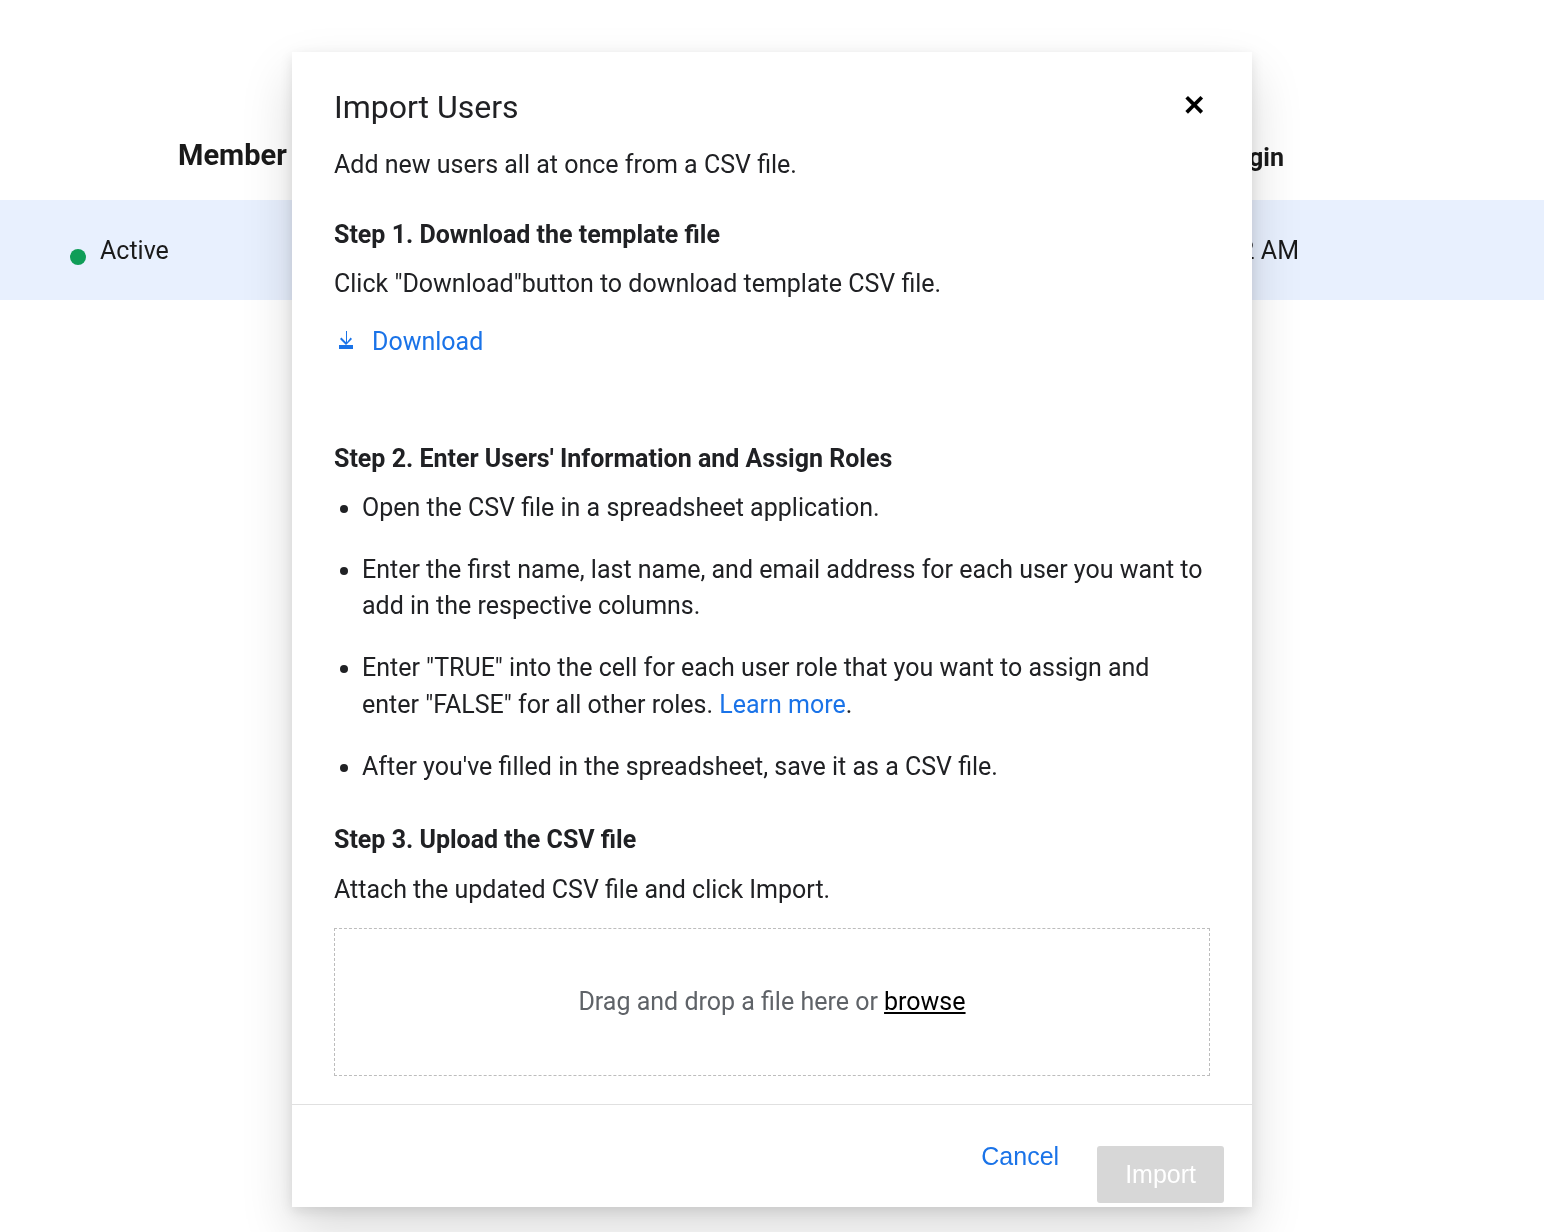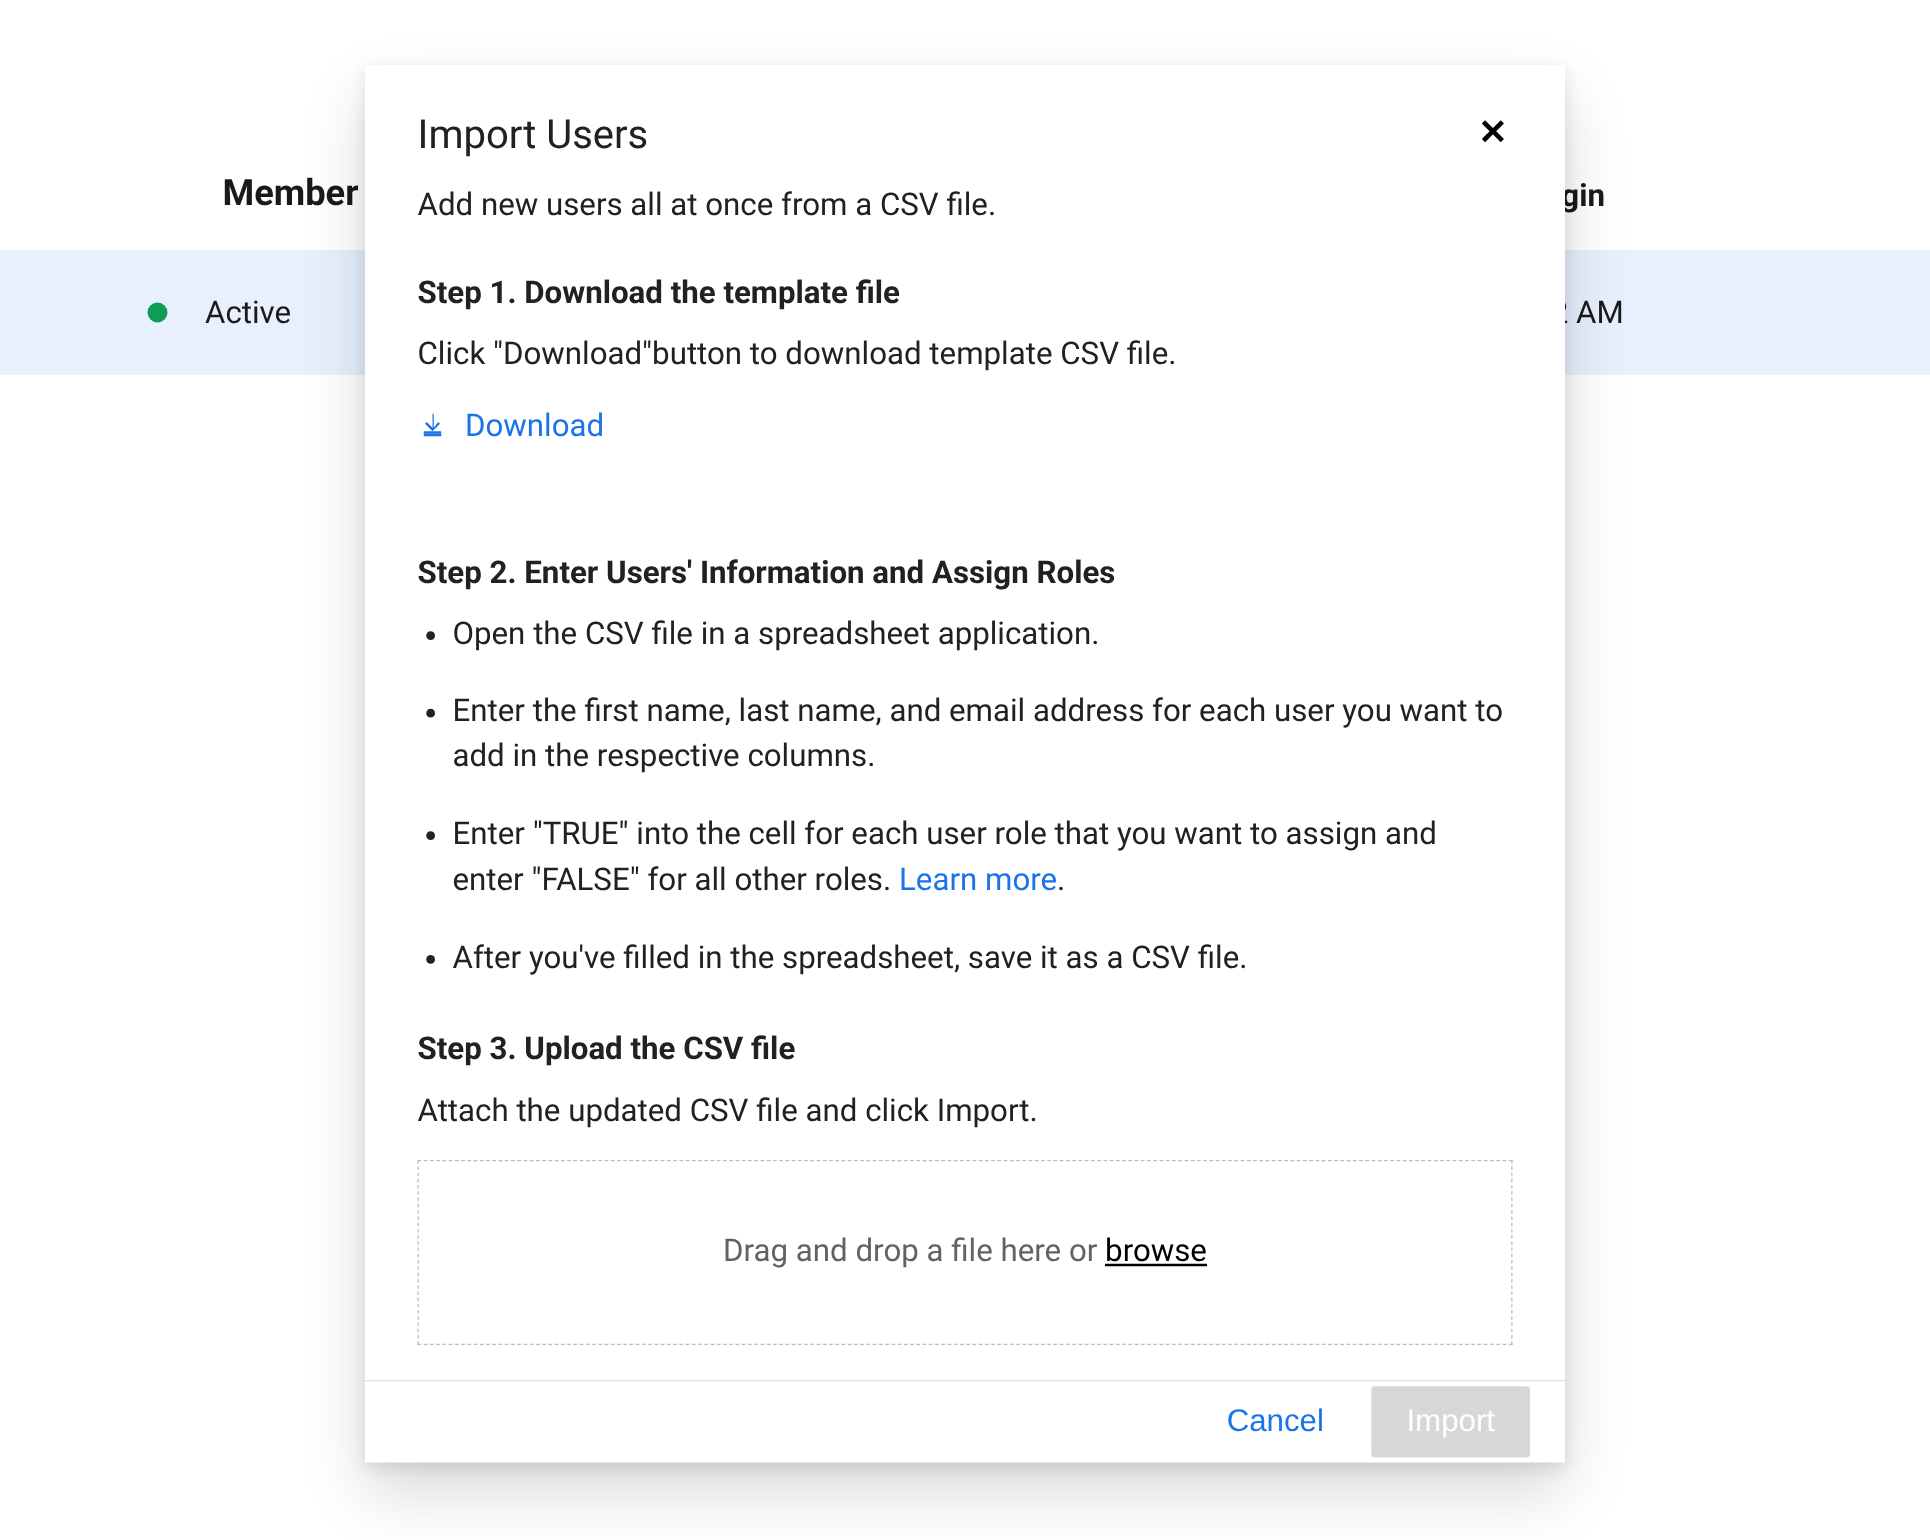--- a/index.html
+++ b/index.html
@@ -47,24 +47,24 @@
     }
     .bg-row {
       background: #e8f0fe;
       display: flex;
       align-items: center;
       height: 100px;
       padding: 0;
     }
     .bg-row-cell-left {
       flex: 0 0 auto;
-      padding-left: 118px;
-      display: flex;
-      align-items: center;
-      gap: 30px;
+      padding-left: 70px;
+      display: flex;
+      align-items: flex-end;
+      gap: 14px;
       font-size: 25px;
       color: #1a1a1a;
     }
     .status-dot {
       width: 16px;
       height: 16px;
       border-radius: 50%;
       background: #0f9d58;
       display: inline-block;
     }
@@ -202,20 +202,21 @@
       padding: 12px 16px;
     }
     .btn-import {
       background: #d7d7d7;
       color: #fff;
       border: none;
       font-size: 25px;
       padding: 14px 28px;
       border-radius: 3px;
       cursor: pointer;
+      margin-top: 37px;
     }
   </style>
 </head>
 <body>
 
 <div class="bg-table">
   <div class="bg-header">
     <div class="bg-header-cell-left">Member S</div>
     <div class="bg-header-cell-right">Last Login</div>
   </div>

